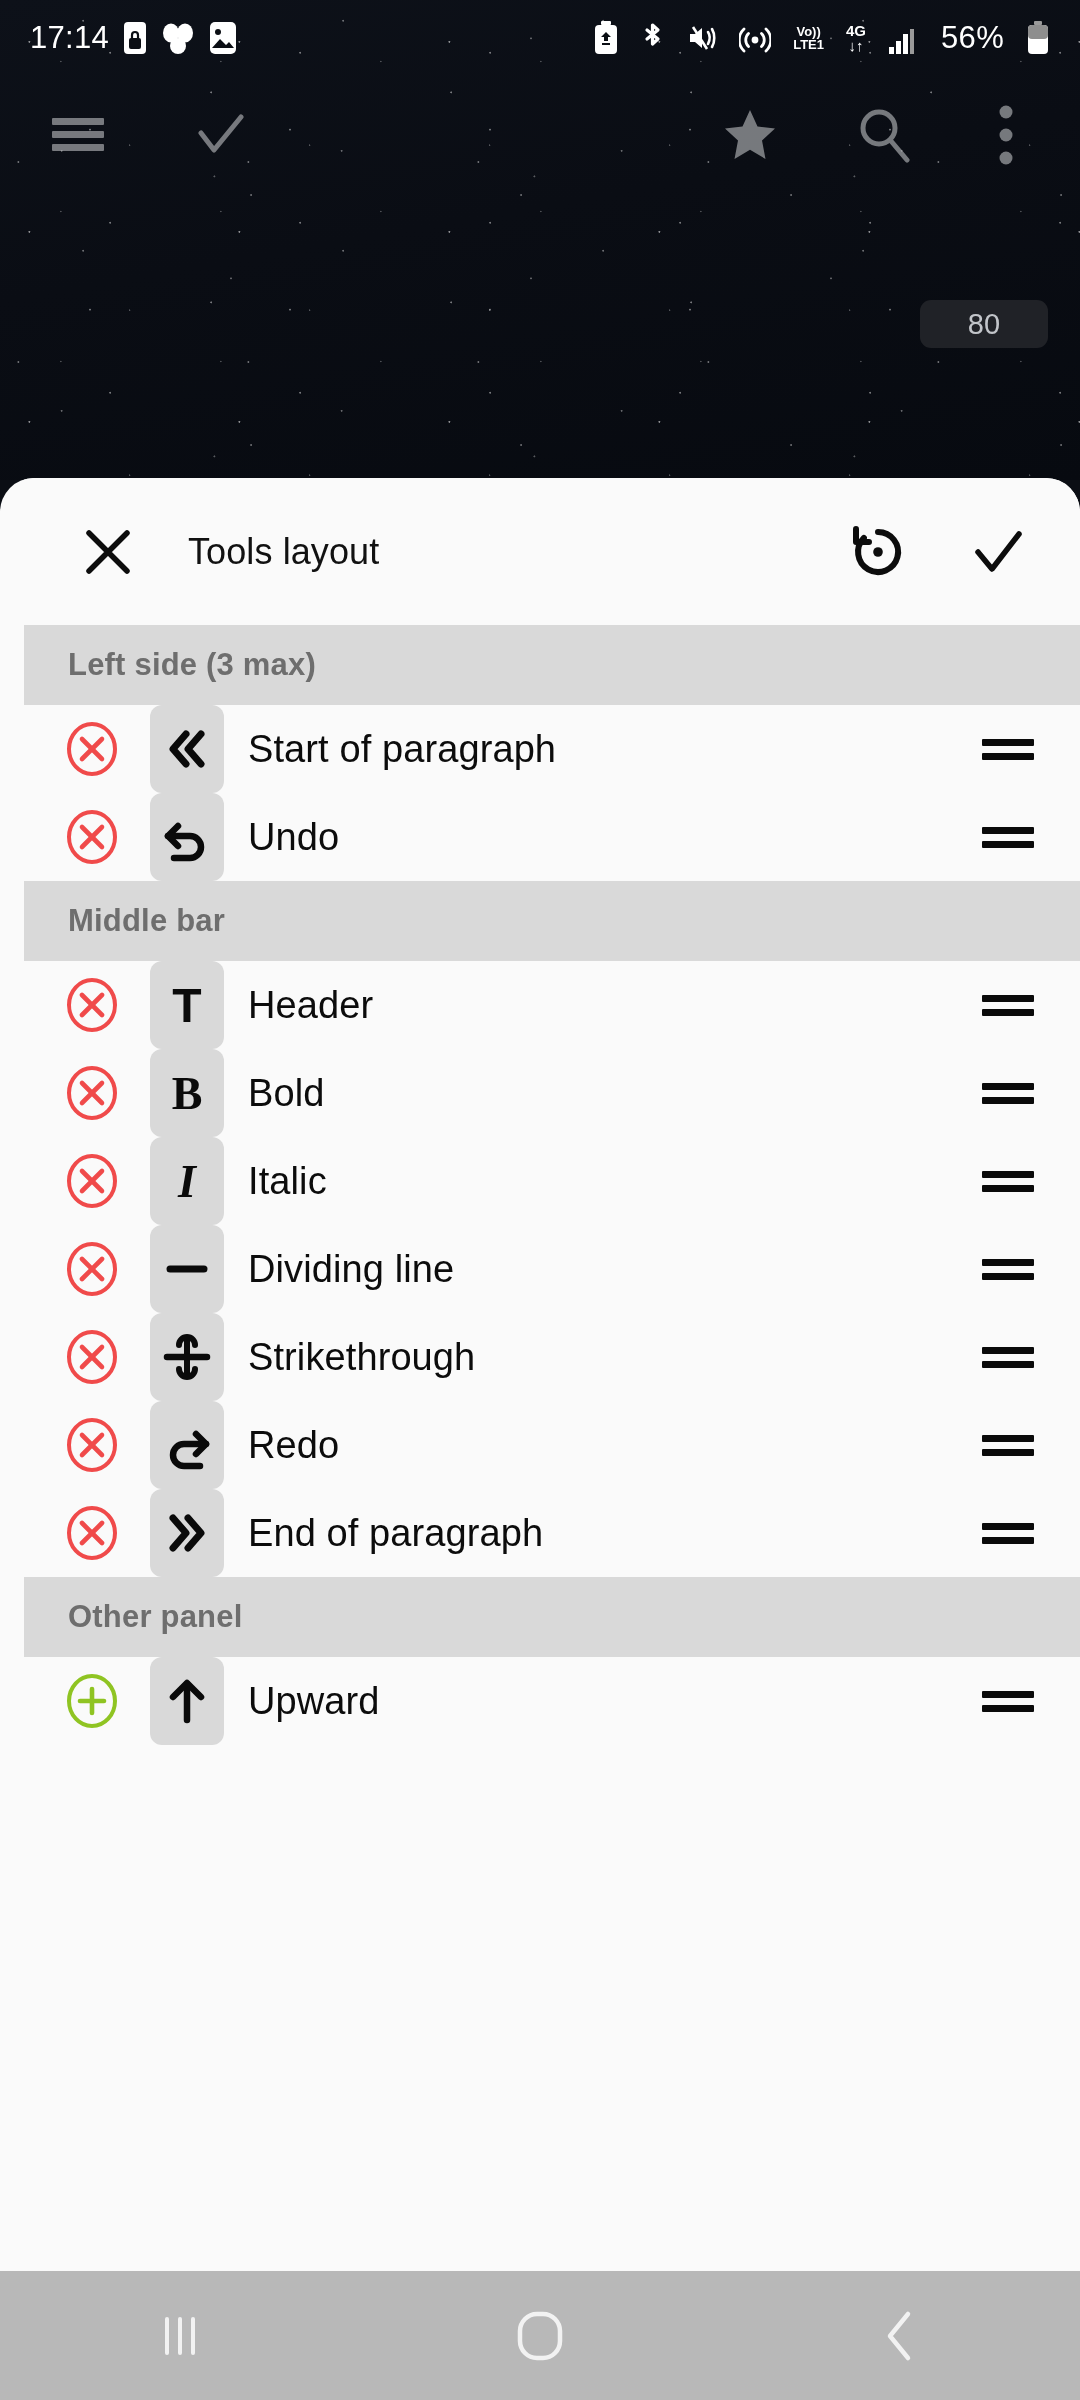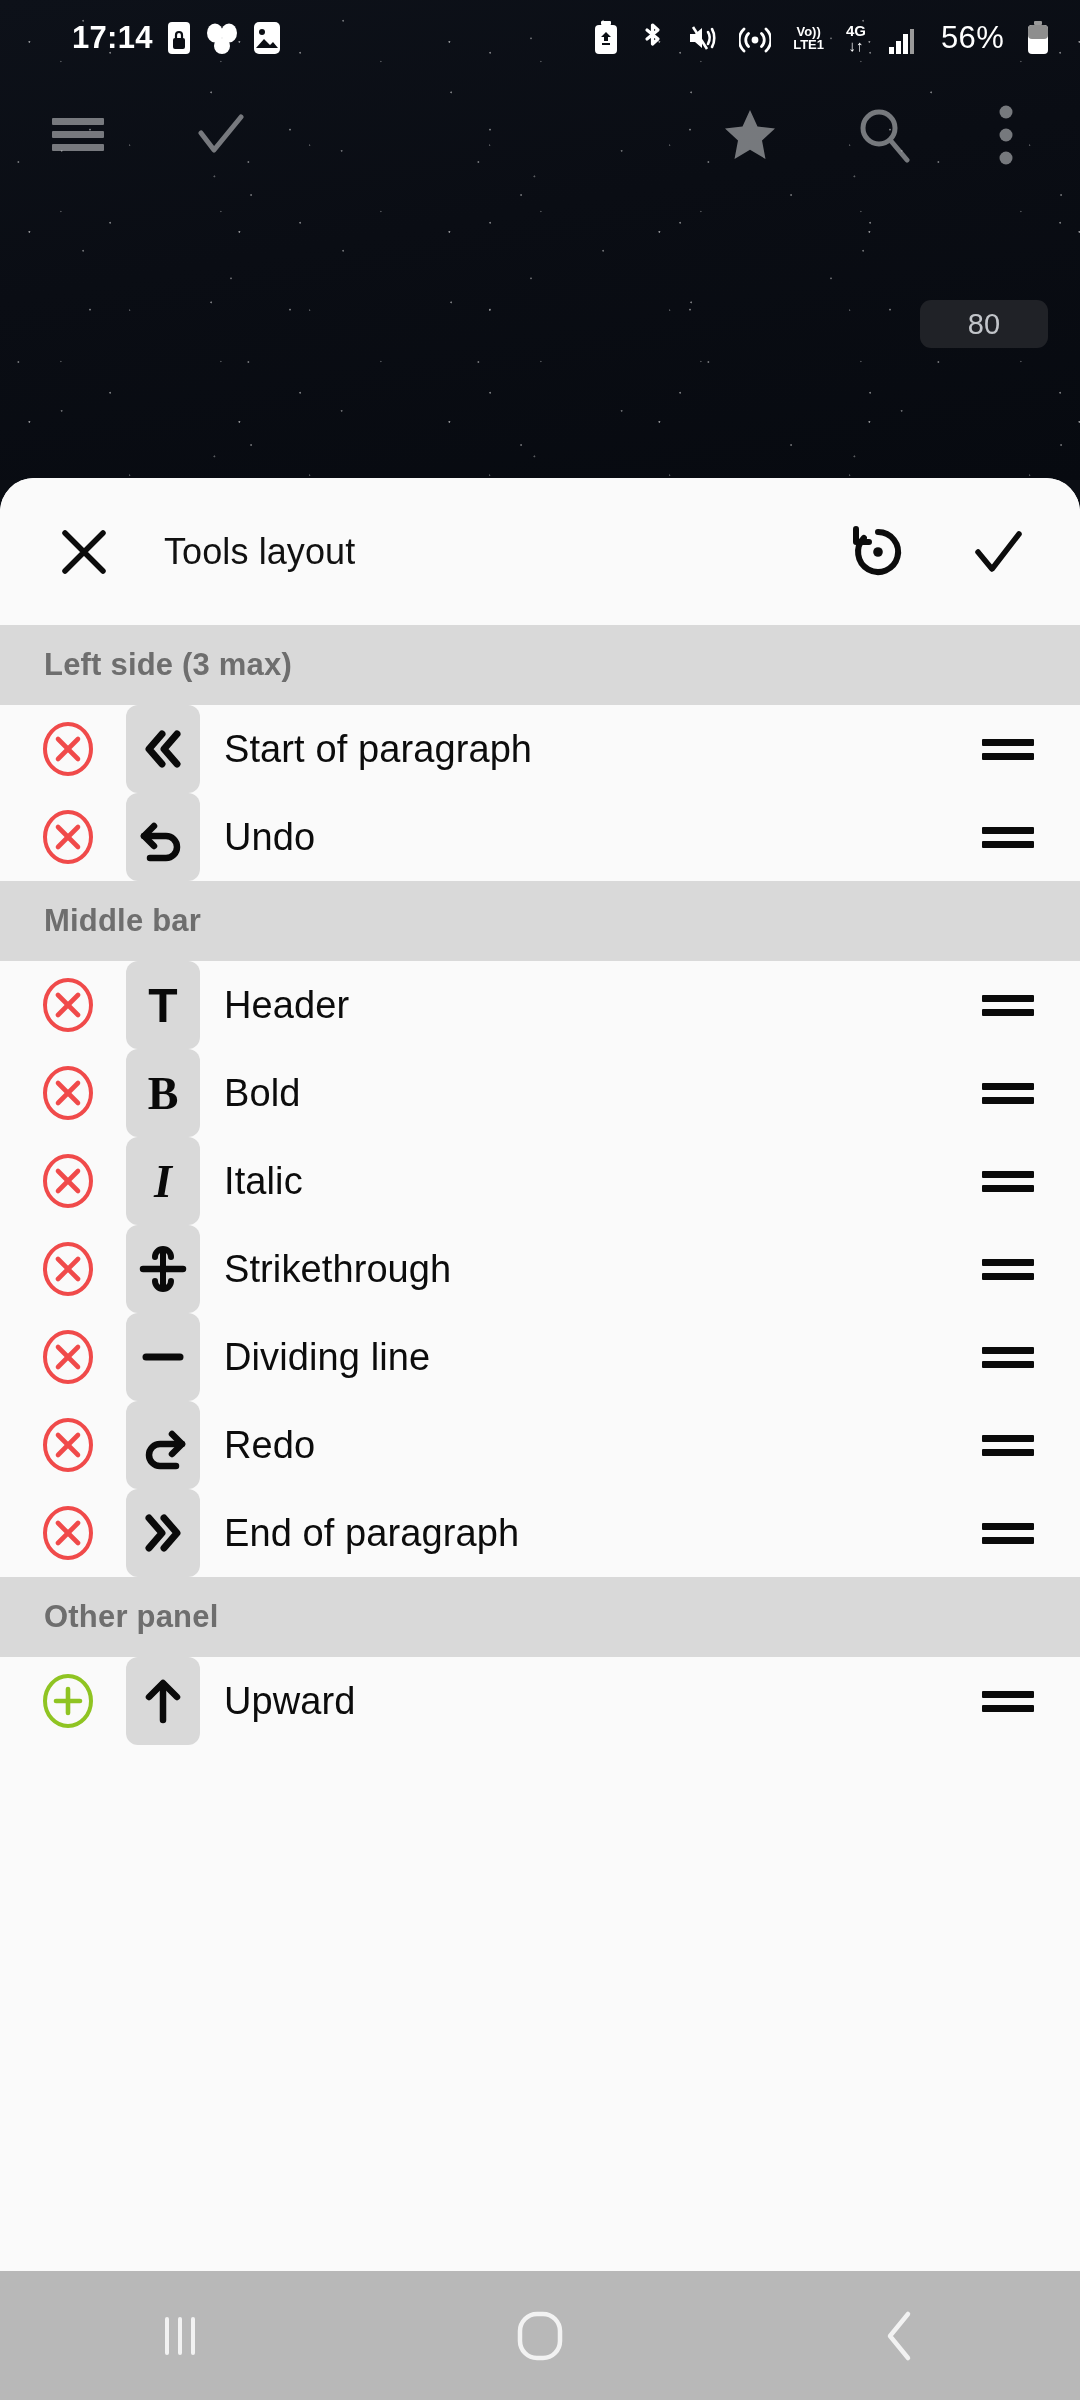--- a/index.html
+++ b/index.html
@@ -41,21 +41,21 @@
   
   #status-bar {
     position: absolute; left: 0; top: 0; width: 1080px; height: 76px;
     display: flex; align-items: center;
     padding: 0 30px;
     color: #ffffff;
     z-index: 5;
   }
   .sb-left { display: flex; align-items: center; gap: 14px; }
   .sb-right { display: flex; align-items: center; gap: 22px; margin-left: auto; }
-  .sb-time { font-size: 31px; font-weight: 700; letter-spacing: 0.3px; margin-left: 42px; }
+  .sb-time { font-size: 31px; font-weight: 400; letter-spacing: 0.3px; }
   .sb-ico { display: block; }
   .sb-pct { font-size: 31px; font-weight: 400; margin-left: 3px; letter-spacing: .3px;}
   .volte { display: flex; flex-direction: column; align-items: center; line-height: 1;
            font-size: 13px; font-weight: 700; }
   .volte span { display:block; }
   .g4 { display: flex; flex-direction: column; align-items: center; line-height: 1;
         font-size: 15px; font-weight: 700; }
 
   
   #app-bar {
@@ -86,20 +86,21 @@
     margin-top: 32px;
   }
 
   
   #sheet {
     position: absolute; left: 0; top: 478px; width: 1080px; height: 1793px;
     background: #fafafa;
     border-radius: 34px 34px 0 0;
     overflow: hidden;
     z-index: 6;
+    padding-left: 24px;
   }
   #sheet-header {
     height: 147px; display: flex; align-items: center;
     padding: 0 44px 0 46px;
     background: #fafafa;
   }
   #sheet-header .hdr-title {
     font-size: 36px; color: #111; margin-left: 42px; letter-spacing: .1px;
   }
   .hdr-icon { width: 76px; height: 76px; display: flex; align-items: center; justify-content: center; }
@@ -400,46 +401,46 @@
         <div class="tool-row">
           <div class="row-action">
             <svg width="56" height="56" viewBox="0 0 56 56">
               <ellipse cx="28" cy="28" rx="23" ry="25" stroke="#f04a4a" stroke-width="4" fill="none"></ellipse>
               <path d="M18 18l20 20" stroke="#f04a4a" stroke-width="4.6" stroke-linecap="round"></path>
               <path d="M38 18L18 38" stroke="#f04a4a" stroke-width="4.6" stroke-linecap="round"></path>
             </svg>
           </div>
           <div class="tool-swatch">
             <svg width="50" height="50" viewBox="0 0 50 50">
+              <path d="M8 25h34" stroke="#0a0a0a" stroke-width="7" fill="none" stroke-linecap="round" stroke-linejoin="round"></path>
+            </svg>
+          </div>
+          <div class="tool-label">Dividing line</div>
+          <div class="drag-handle">
+            <i></i>
+            <i></i>
+          </div>
+        </div>
+        <div class="tool-row">
+          <div class="row-action">
+            <svg width="56" height="56" viewBox="0 0 56 56">
+              <ellipse cx="28" cy="28" rx="23" ry="25" stroke="#f04a4a" stroke-width="4" fill="none"></ellipse>
+              <path d="M18 18l20 20" stroke="#f04a4a" stroke-width="4.6" stroke-linecap="round"></path>
+              <path d="M38 18L18 38" stroke="#f04a4a" stroke-width="4.6" stroke-linecap="round"></path>
+            </svg>
+          </div>
+          <div class="tool-swatch">
+            <svg width="50" height="50" viewBox="0 0 50 50">
               <path d="M25 6v38" stroke="#0a0a0a" stroke-width="6" fill="none" stroke-linecap="round" stroke-linejoin="round"></path>
               <path d="M17 13a8 8 0 0 1 16 0" stroke="#0a0a0a" stroke-width="6" fill="none" stroke-linecap="round" stroke-linejoin="round"></path>
               <path d="M17 37a8 8 0 0 0 16 0" stroke="#0a0a0a" stroke-width="6" fill="none" stroke-linecap="round" stroke-linejoin="round"></path>
               <path d="M5 25h40" stroke="#0a0a0a" stroke-width="6.5" fill="none" stroke-linecap="round" stroke-linejoin="round"></path>
             </svg>
           </div>
           <div class="tool-label">Strikethrough</div>
-          <div class="drag-handle">
-            <i></i>
-            <i></i>
-          </div>
-        </div>
-        <div class="tool-row">
-          <div class="row-action">
-            <svg width="56" height="56" viewBox="0 0 56 56">
-              <ellipse cx="28" cy="28" rx="23" ry="25" stroke="#f04a4a" stroke-width="4" fill="none"></ellipse>
-              <path d="M18 18l20 20" stroke="#f04a4a" stroke-width="4.6" stroke-linecap="round"></path>
-              <path d="M38 18L18 38" stroke="#f04a4a" stroke-width="4.6" stroke-linecap="round"></path>
-            </svg>
-          </div>
-          <div class="tool-swatch">
-            <svg width="50" height="50" viewBox="0 0 50 50">
-              <path d="M8 25h34" stroke="#0a0a0a" stroke-width="7" fill="none" stroke-linecap="round" stroke-linejoin="round"></path>
-            </svg>
-          </div>
-          <div class="tool-label">Dividing line</div>
           <div class="drag-handle">
             <i></i>
             <i></i>
           </div>
         </div>
         <div class="tool-row">
           <div class="row-action">
             <svg width="56" height="56" viewBox="0 0 56 56">
               <ellipse cx="28" cy="28" rx="23" ry="25" stroke="#f04a4a" stroke-width="4" fill="none"></ellipse>
               <path d="M18 18l20 20" stroke="#f04a4a" stroke-width="4.6" stroke-linecap="round"></path>

